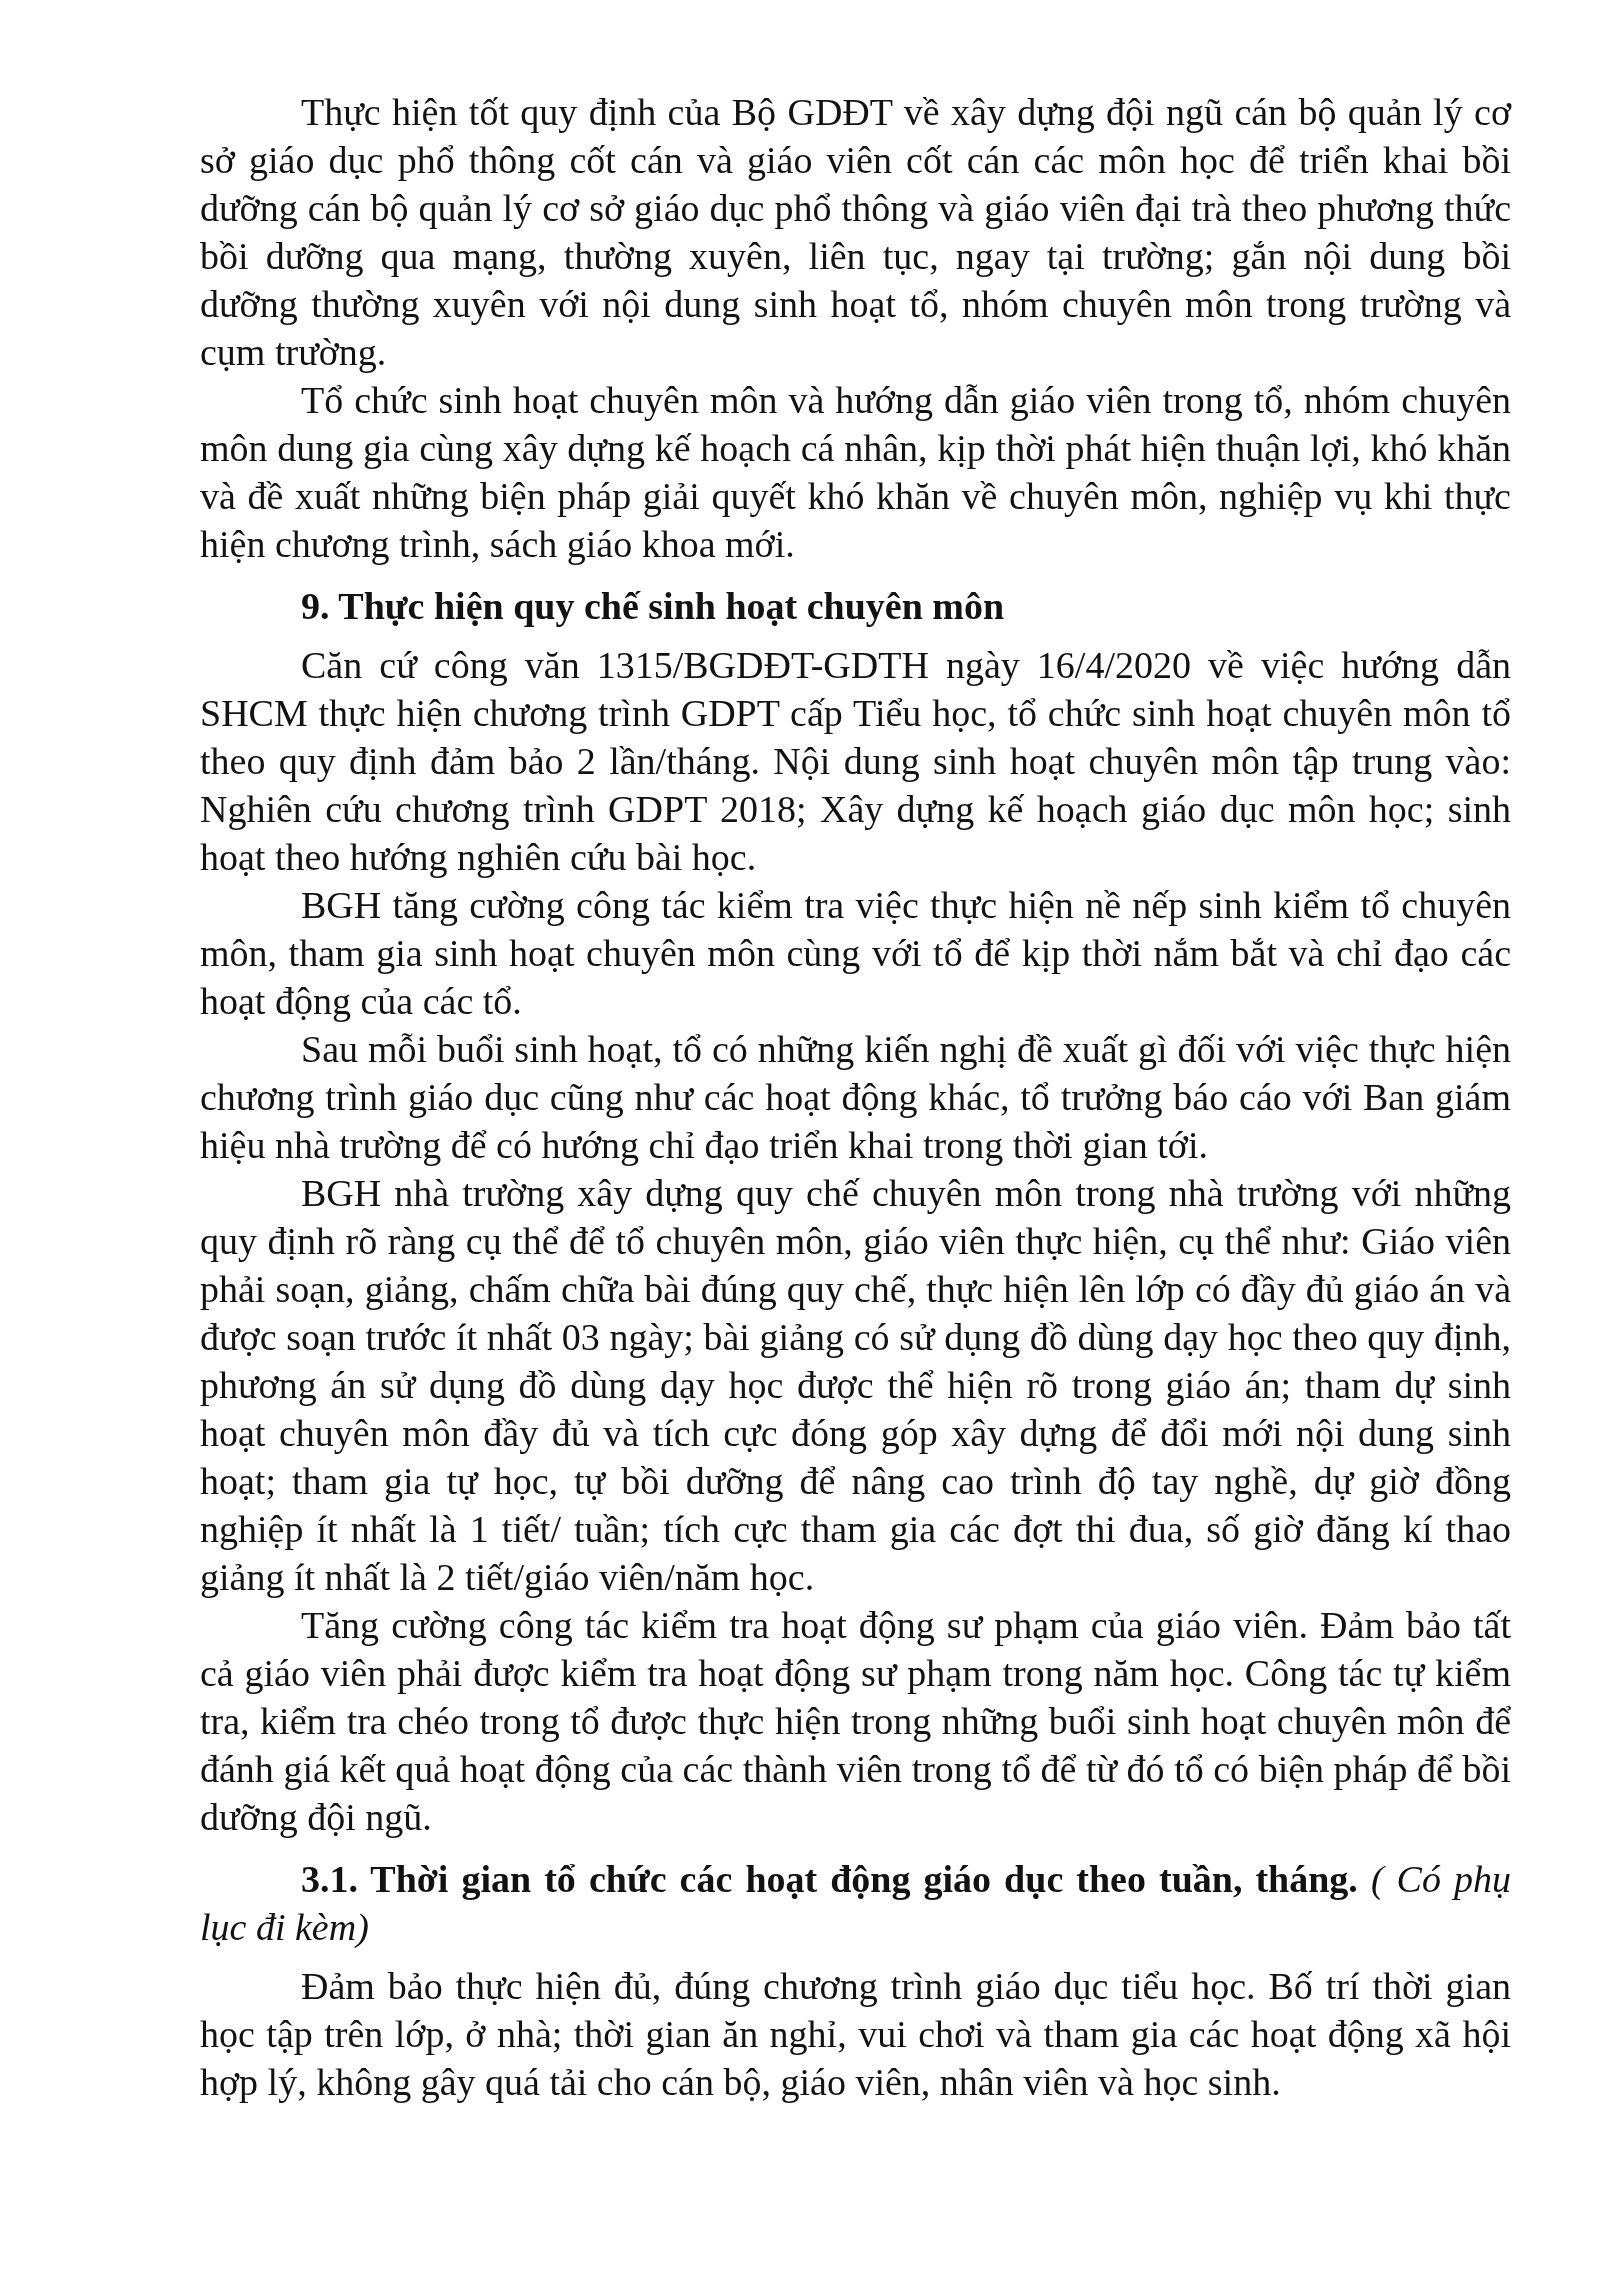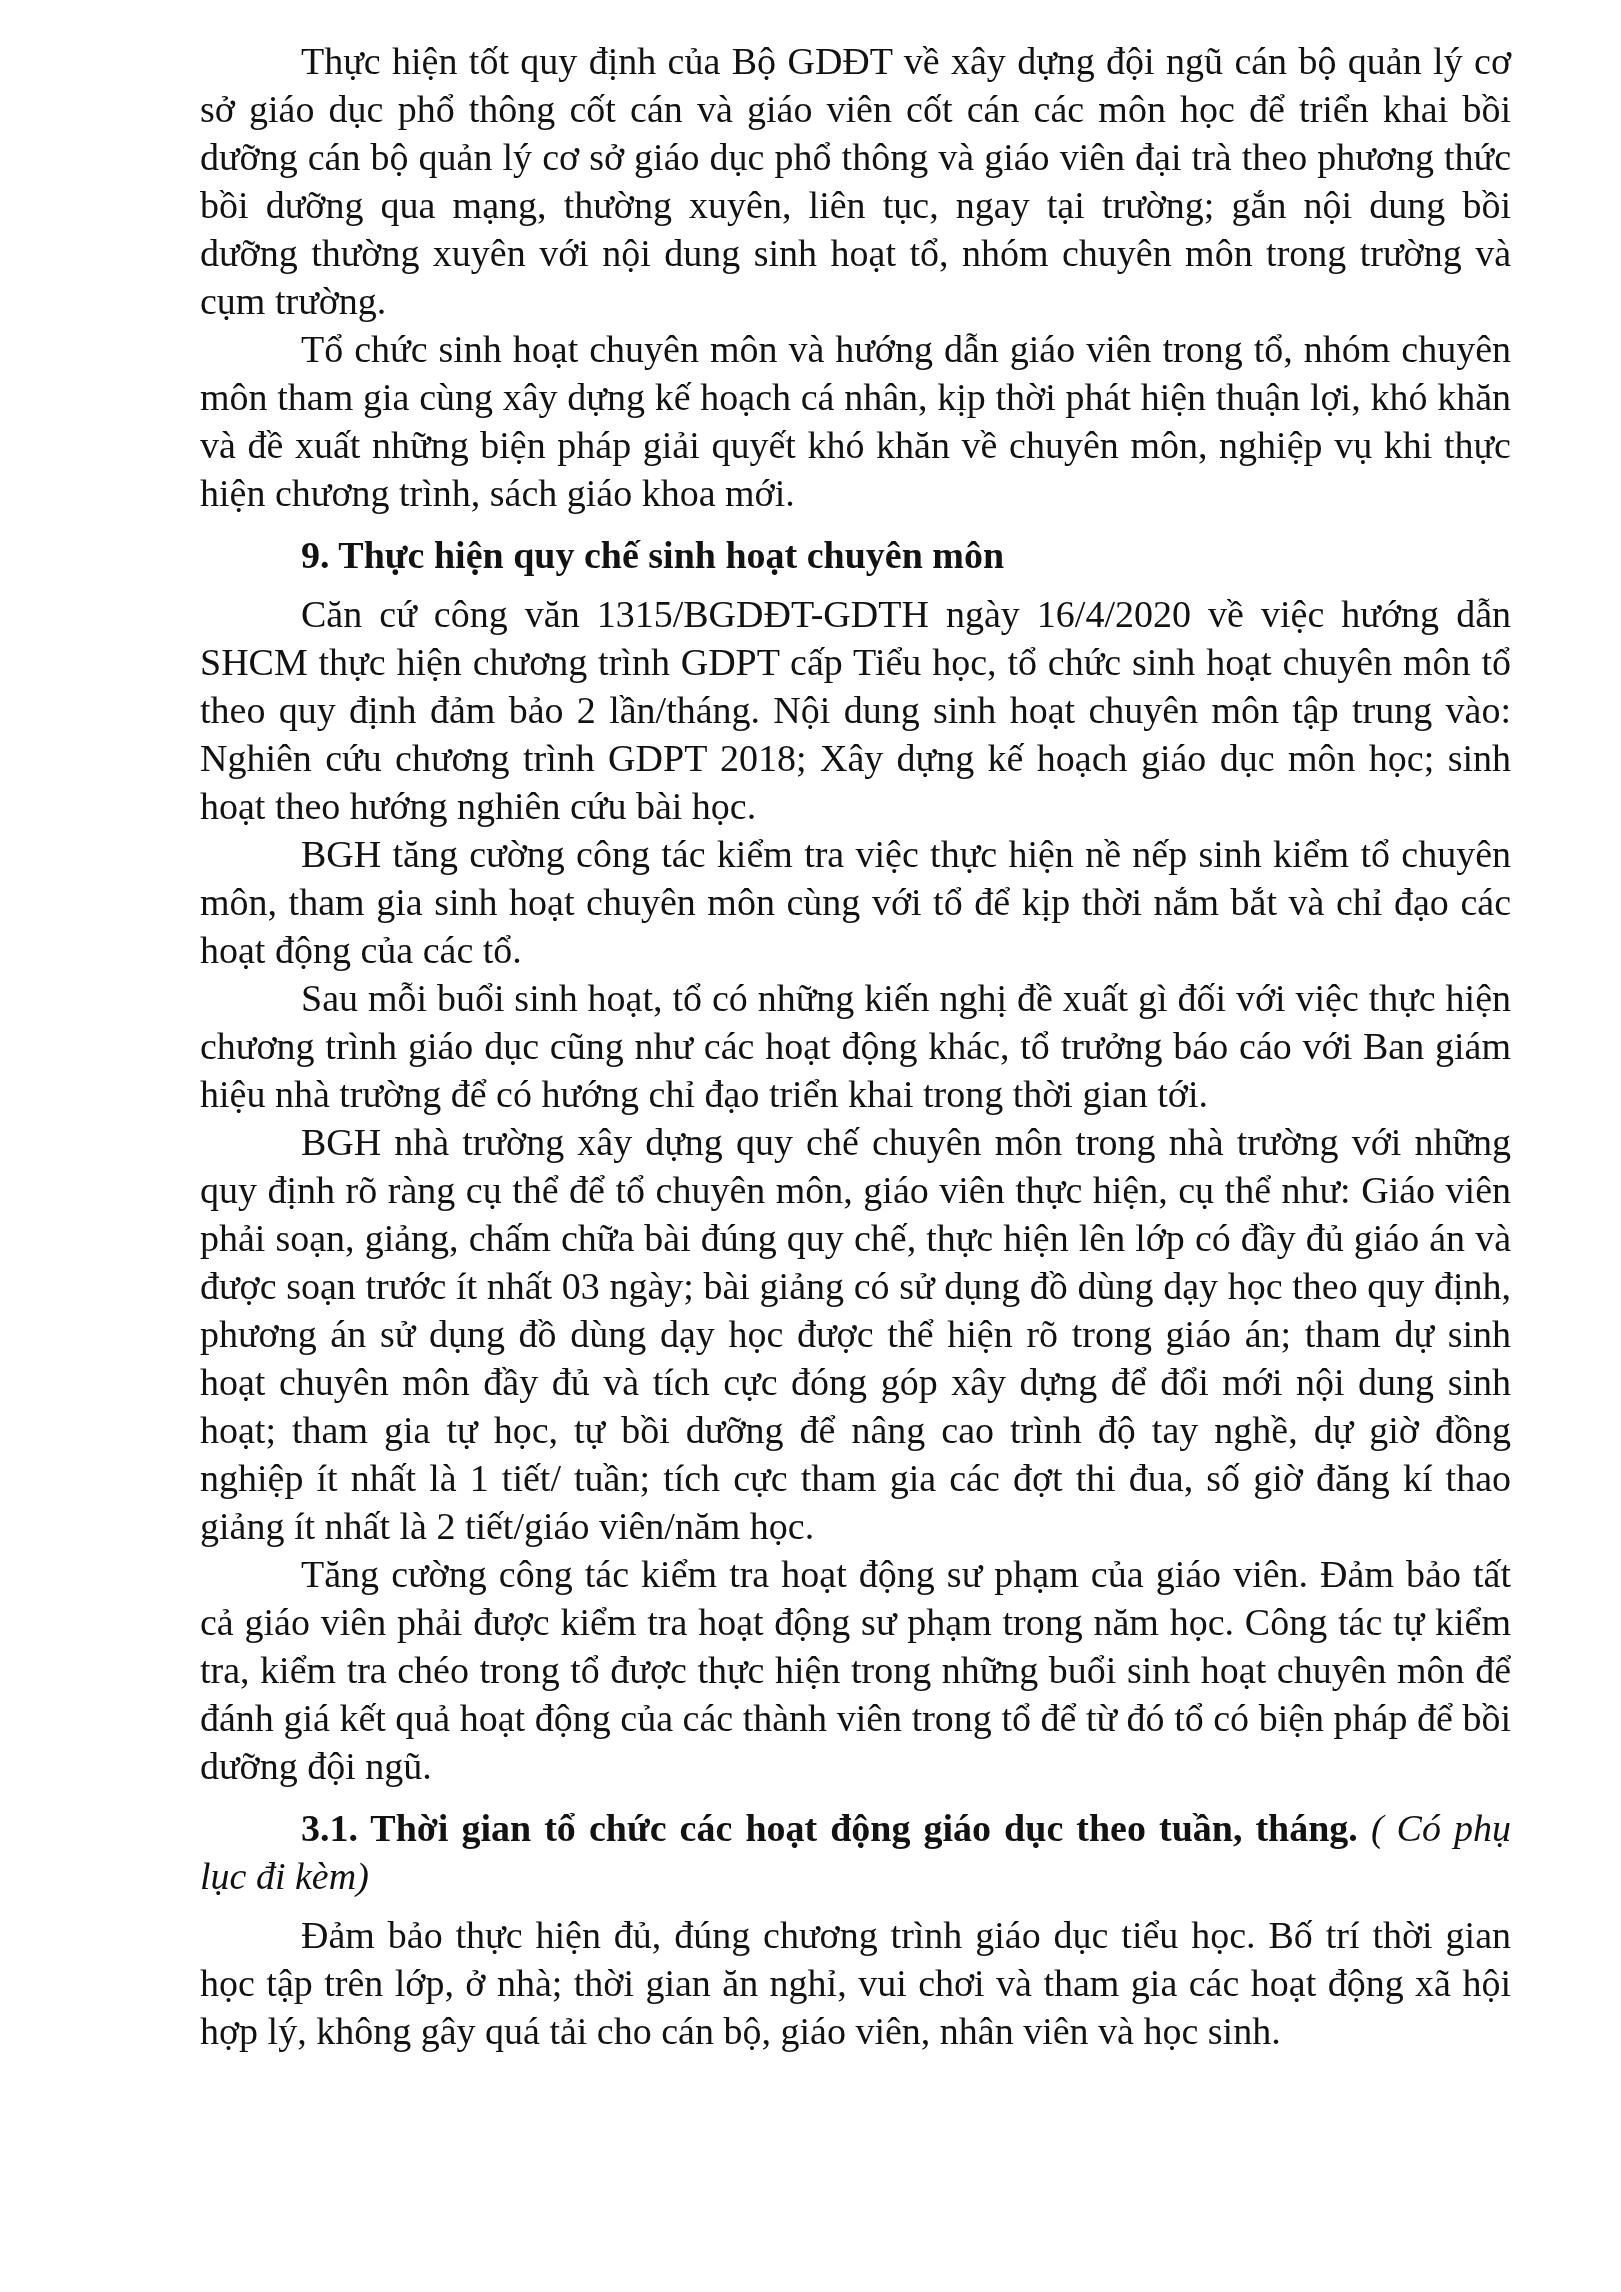--- a/index.html
+++ b/index.html
@@ -10,21 +10,21 @@
   body {
     width: 1621px;
     height: 2293px;
     overflow: hidden;
     position: relative;
   }
   .page {
     box-sizing: border-box;
     width: 1621px;
     height: 2151px;
-    padding: 37px 110px 36px 200px;
+    padding: 88px 110px 36px 200px;
     background: #ffffff;
     color: #121212;
     font-family: "Liberation Serif", "DejaVu Serif", serif;
     font-size: 38px;
     line-height: 48px;
   }
   .para {
     margin: 0;
     text-align: justify;
     text-indent: 101px;
@@ -50,21 +50,21 @@
     font-style: italic;
   }
 </style>
 </head>
 <body>
 
 <div class="page">
 
   <p class="para">Thực hiện tốt quy định của Bộ GDĐT về xây dựng đội ngũ cán bộ quản lý cơ sở giáo dục phổ thông cốt cán và giáo viên cốt cán các môn học để triển khai bồi dưỡng cán bộ quản lý cơ sở giáo dục phổ thông và giáo viên đại trà theo phương thức bồi dưỡng qua mạng, thường xuyên, liên tục, ngay tại trường; gắn nội dung bồi dưỡng thường xuyên với nội dung sinh hoạt tổ, nhóm chuyên môn trong trường và cụm trường.</p>
 
-  <p class="para">Tổ chức sinh hoạt chuyên môn và hướng dẫn giáo viên trong tổ, nhóm chuyên môn tham gia cùng xây dựng kế hoạch cá nhân, kịp thời phát hiện thuận lợi, khó khăn và đề xuất những biện pháp giải quyết khó khăn về chuyên môn, nghiệp vụ khi thực hiện chương trình, sách giáo khoa mới.</p>
+  <p class="para">Tổ chức sinh hoạt chuyên môn và hướng dẫn giáo viên trong tổ, nhóm chuyên môn dung gia cùng xây dựng kế hoạch cá nhân, kịp thời phát hiện thuận lợi, khó khăn và đề xuất những biện pháp giải quyết khó khăn về chuyên môn, nghiệp vụ khi thực hiện chương trình, sách giáo khoa mới.</p>
 
   <p class="heading">9. Thực hiện quy chế sinh hoạt chuyên môn</p>
 
   <p class="para">Căn cứ công văn 1315/BGDĐT-GDTH ngày 16/4/2020 về việc hướng dẫn SHCM thực hiện chương trình GDPT cấp Tiểu học, tổ chức sinh hoạt chuyên môn tổ theo quy định đảm bảo 2 lần/tháng. Nội dung sinh hoạt chuyên môn tập trung vào: Nghiên cứu chương trình GDPT 2018; Xây dựng kế hoạch giáo dục môn học; sinh hoạt theo hướng nghiên cứu bài học.</p>
 
   <p class="para">BGH tăng cường công tác kiểm tra việc thực hiện nề nếp sinh kiểm tổ chuyên môn, tham gia sinh hoạt chuyên môn cùng với tổ để kịp thời nắm bắt và chỉ đạo các hoạt động của các tổ.</p>
 
   <p class="para">Sau mỗi buổi sinh hoạt, tổ có những kiến nghị đề xuất gì đối với việc thực hiện chương trình giáo dục cũng như các hoạt động khác, tổ trưởng báo cáo với Ban giám hiệu nhà trường để có hướng chỉ đạo triển khai trong thời gian tới.</p>
 
   <p class="para">BGH nhà trường xây dựng quy chế chuyên môn trong nhà trường với những quy định rõ ràng cụ thể để tổ chuyên môn, giáo viên thực hiện, cụ thể như: Giáo viên phải soạn, giảng, chấm chữa bài đúng quy chế, thực hiện lên lớp có đầy đủ giáo án và được soạn trước ít nhất 03 ngày; bài giảng có sử dụng đồ dùng dạy học theo quy định, phương án sử dụng đồ dùng dạy học được thể hiện rõ trong giáo án; tham dự sinh hoạt chuyên môn đầy đủ và tích cực đóng góp xây dựng để đổi mới nội dung sinh hoạt; tham gia tự học, tự bồi dưỡng để nâng cao trình độ tay nghề, dự giờ đồng nghiệp ít nhất là 1 tiết/ tuần; tích cực tham gia các đợt thi đua, số giờ đăng kí thao giảng ít nhất là 2 tiết/giáo viên/năm học.</p>

